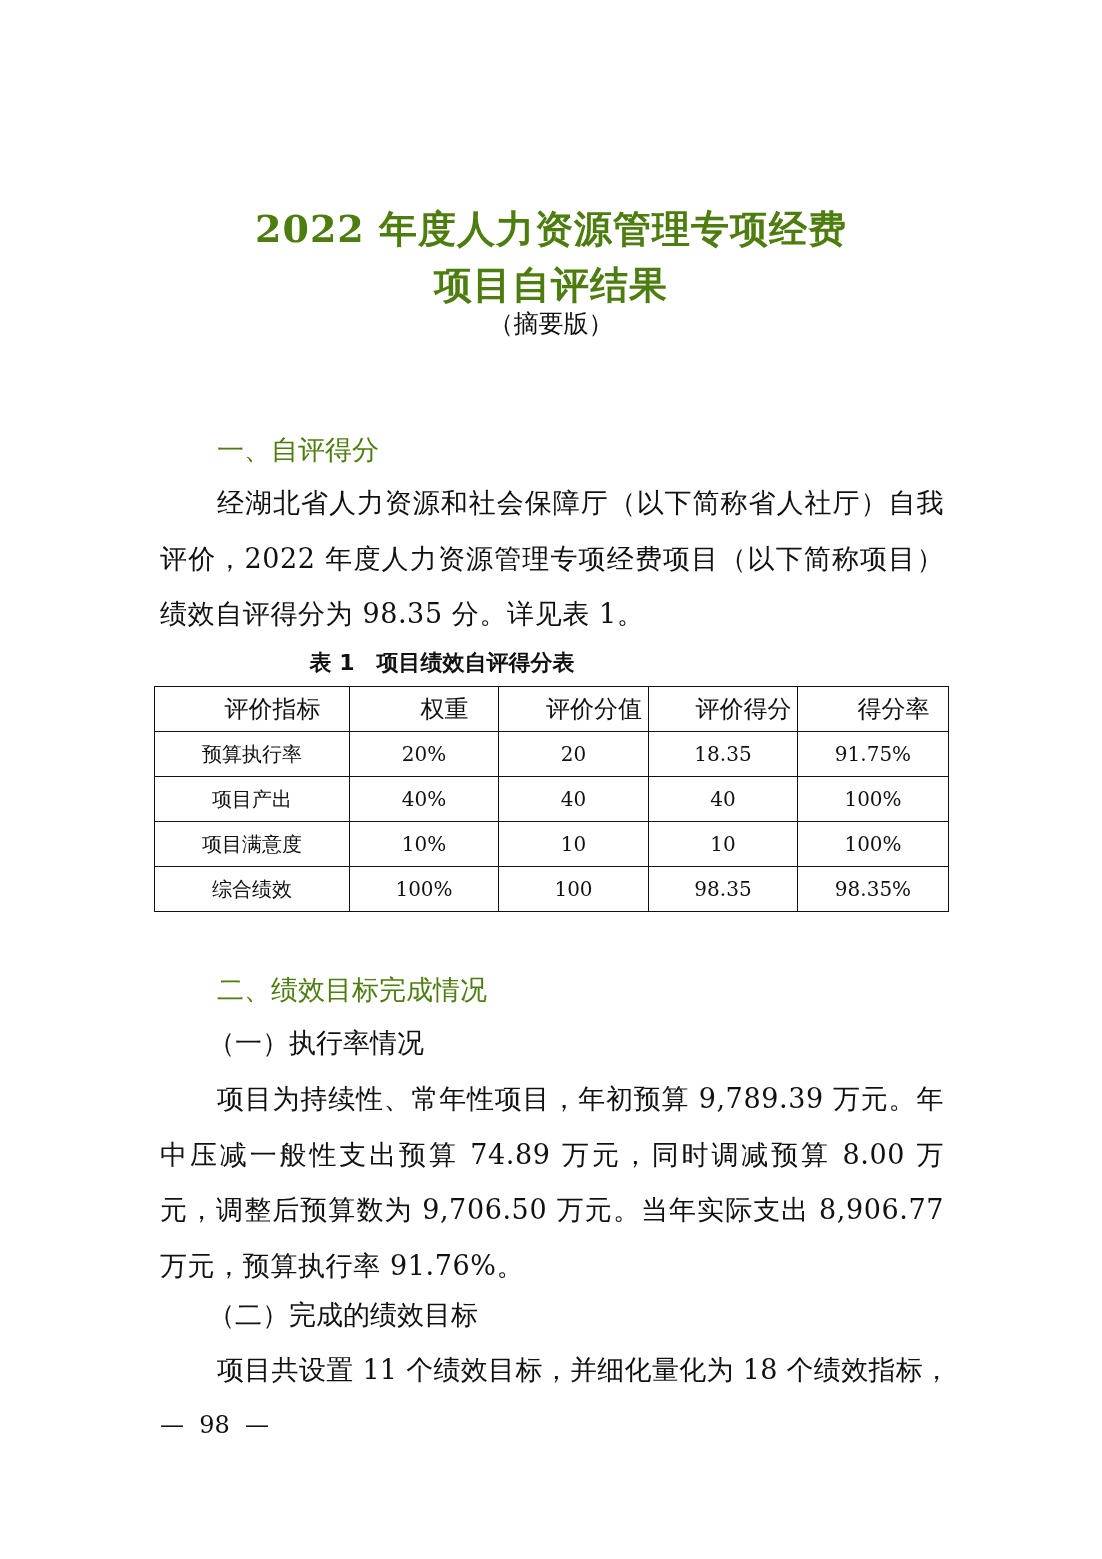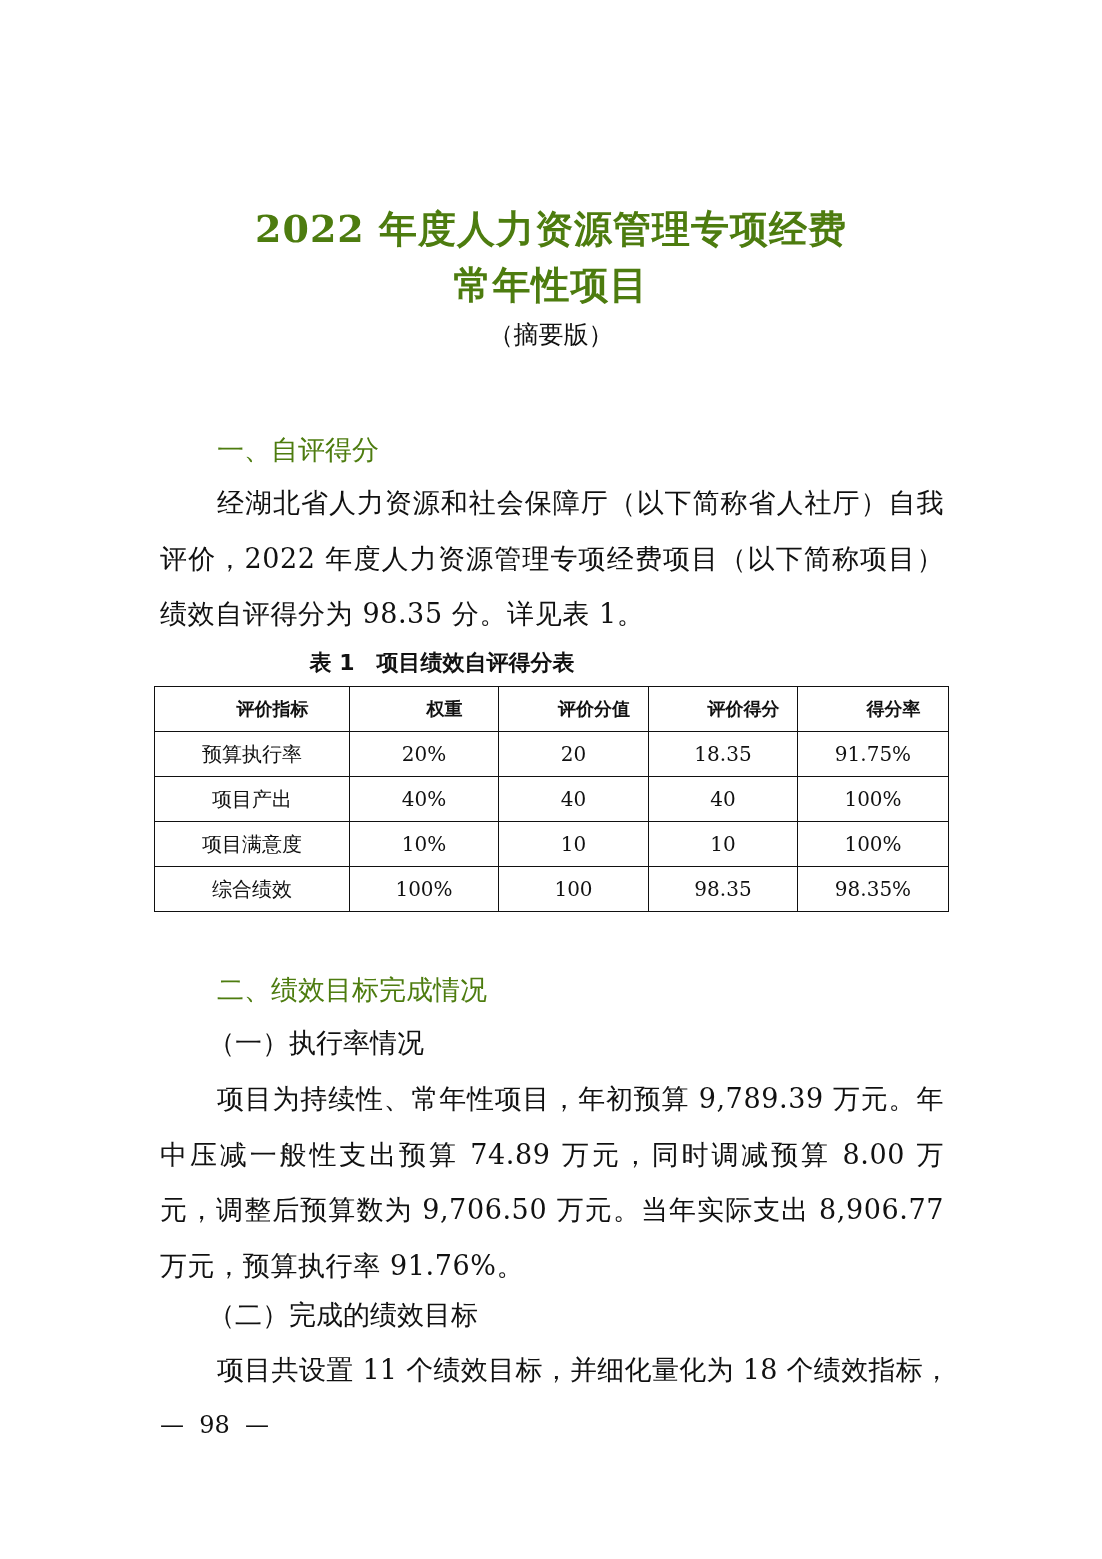--- a/index.html
+++ b/index.html
@@ -20,21 +20,21 @@
       font-weight: bold;
       font-size: 38px;
       letter-spacing: 1px;
       color: #4d7c0f;
       line-height: 1;
     }
     .title-1 { top: 210px; }
     .title-2 { top: 266px; }
     .subtitle {
       position: absolute;
-      left: 0; width: 1102px; top: 322px;
+      left: 0; width: 1102px; top: 311px;
       text-align: center;
       font-size: 25px;
       line-height: 1;
     }
     .h1 {
       position: absolute;
       left: 217px;
       font-family: "DejaVu Sans", "Liberation Sans", sans-serif;
       font-size: 27px;
       font-weight: normal;
@@ -88,38 +88,38 @@
       border: 1.3px solid #111;
       height: 44px;
       padding: 0;
       text-align: center;
       vertical-align: middle;
       font-size: 20px;
       font-weight: normal;
     }
     table.score th {
       font-family: "DejaVu Sans", "Liberation Sans", sans-serif;
-      font-weight: bold;
-      font-size: 18px;
+      font-weight: normal;
+      font-size: 24px;
       padding-left: 41px;
     }
     .page-num {
       position: absolute;
       left: 160px;
       top: 1413px;
       font-size: 24px;
       line-height: 1;
       white-space: pre;
     }
   </style>
 </head>
 <body>
 
 <div class="title title-1">2022 年度人力资源管理专项经费</div>
-<div class="title title-2">常年性项目</div>
+<div class="title title-2">项目自评结果</div>
 <div class="subtitle">（摘要版）</div>
 
 <div class="h1" style="top:436px;">一、自评得分</div>
 <div class="para" style="top:475px;">经湖北省人力资源和社会保障厅（以下简称省人社厅）自我评价，2022 年度人力资源管理专项经费项目（以下简称项目）绩效自评得分为 98.35 分。详见表 1。</div>
 
 <div class="caption">表 1　项目绩效自评得分表</div>
 
 <table class="score">
   <colgroup>
     <col style="width:195px">

